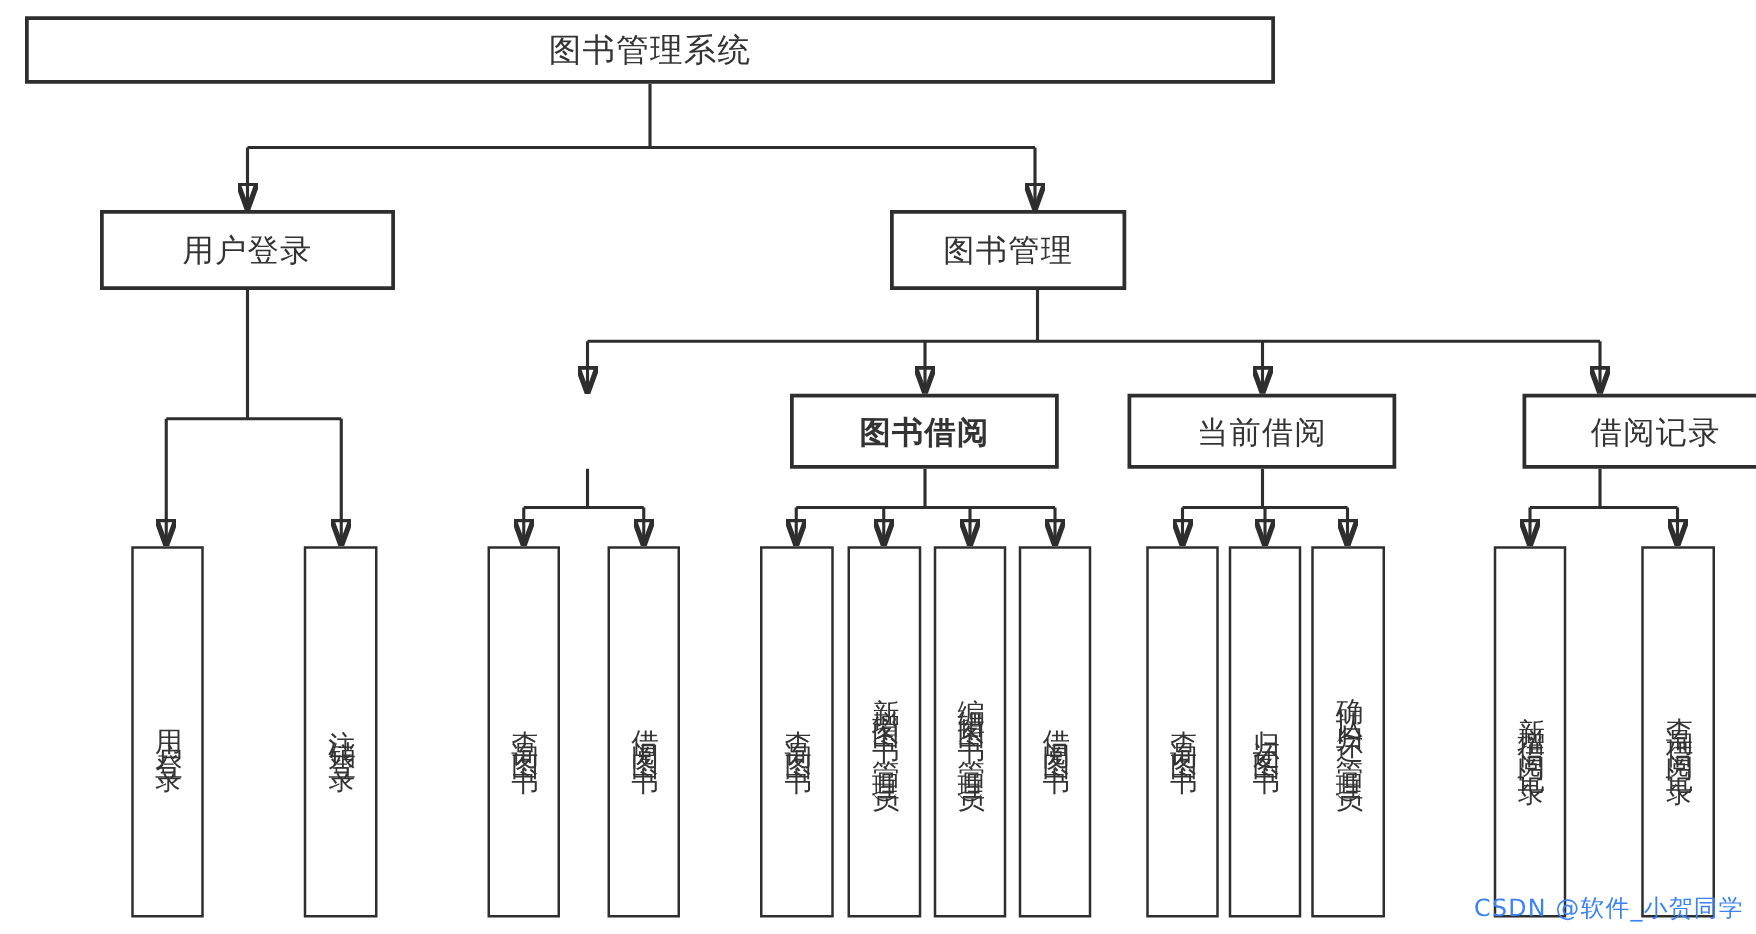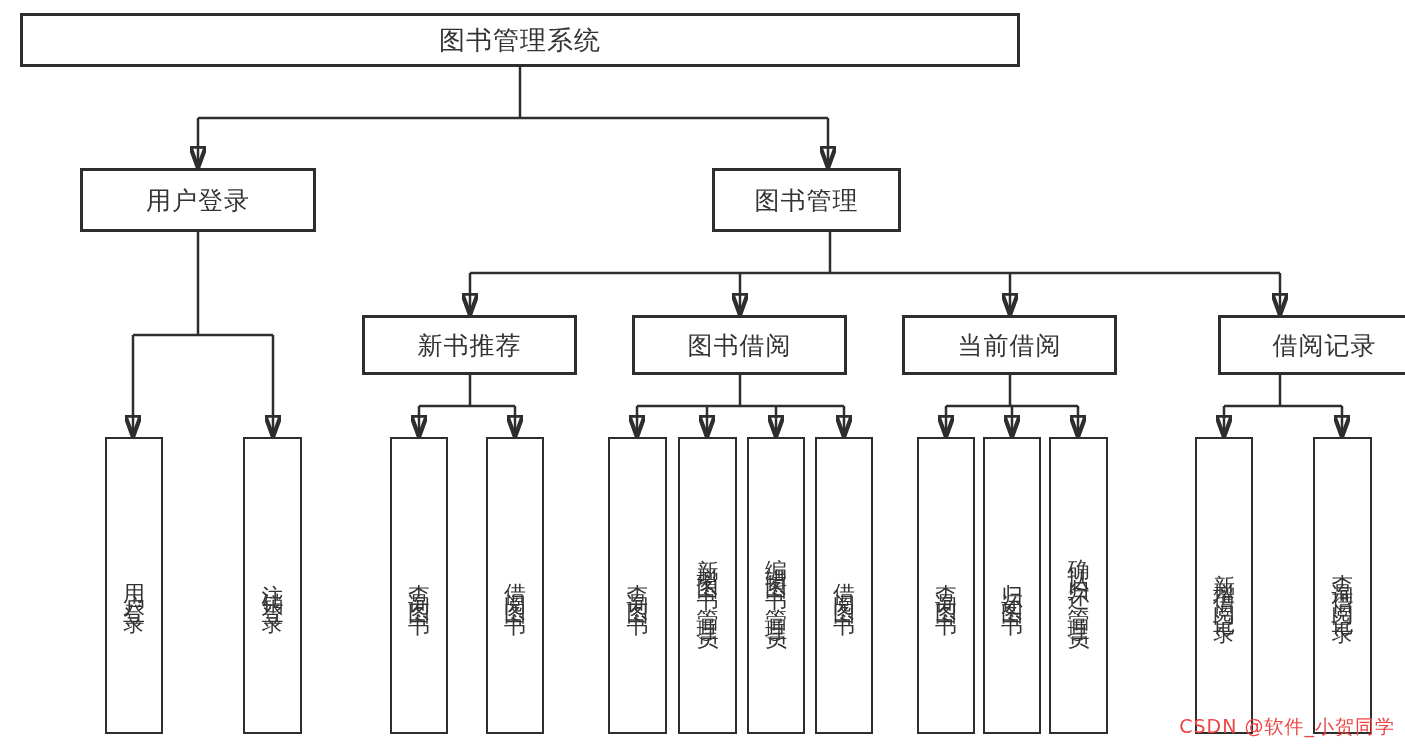--- a/index.html
+++ b/index.html
@@ -34,21 +34,21 @@
   .leaf span{
     writing-mode:vertical-rl;
     text-orientation:mixed;
     letter-spacing:10px;
     line-height:1;
   }
   .watermark{
     position:absolute;
     right:10px;bottom:7px;
     font-size:19px;
-    color:#ef4444;
+    color:#3b82f6;
     letter-spacing:1px;
   }
 </style>
 </head>
 <body>
 
 <div class="canvas">
 
   <svg class="connectors" viewBox="0 0 1405 747" xmlns="http://www.w3.org/2000/svg">
     <defs>
@@ -89,22 +89,21 @@
     <path d="M1280,375 V406 M1224,406 H1342"></path>
     <line x1="1224" y1="406" x2="1224" y2="436" marker-end="url(#ah)"></line>
     <line x1="1342" y1="406" x2="1342" y2="436" marker-end="url(#ah)"></line>
   </svg>
 
   <div class="node root" style="left:20px;top:13px;width:1000px;height:54px;">图书管理系统</div>
 
   <div class="node" style="left:80px;top:168px;width:236px;height:64px;">用户登录</div>
   <div class="node" style="left:712px;top:168px;width:189px;height:64px;">图书管理</div>
 
-  <div class="node" style="left:362px;top:315px;width:215px;height:60px;">新书推荐</div>
-  <div class="node" style="left:632px;top:315px;width:215px;height:60px;">图书借阅</div>
+  <div class="node" style="left:632px;top:315px;width:215px;height:60px;font-weight:bold;">图书借阅</div>
   <div class="node" style="left:902px;top:315px;width:215px;height:60px;">当前借阅</div>
   <div class="node" style="left:1172px;top:315px;width:213px;height:60px;margin-left:46px;">借阅记录</div>
 
   <div class="leaf" style="left:105px;top:437px;width:58px;height:297px;">
       <span>用户登录</span>
     </div>
   <div class="leaf" style="left:243px;top:437px;width:59px;height:297px;">
       <span>注销登录</span>
     </div>
 

